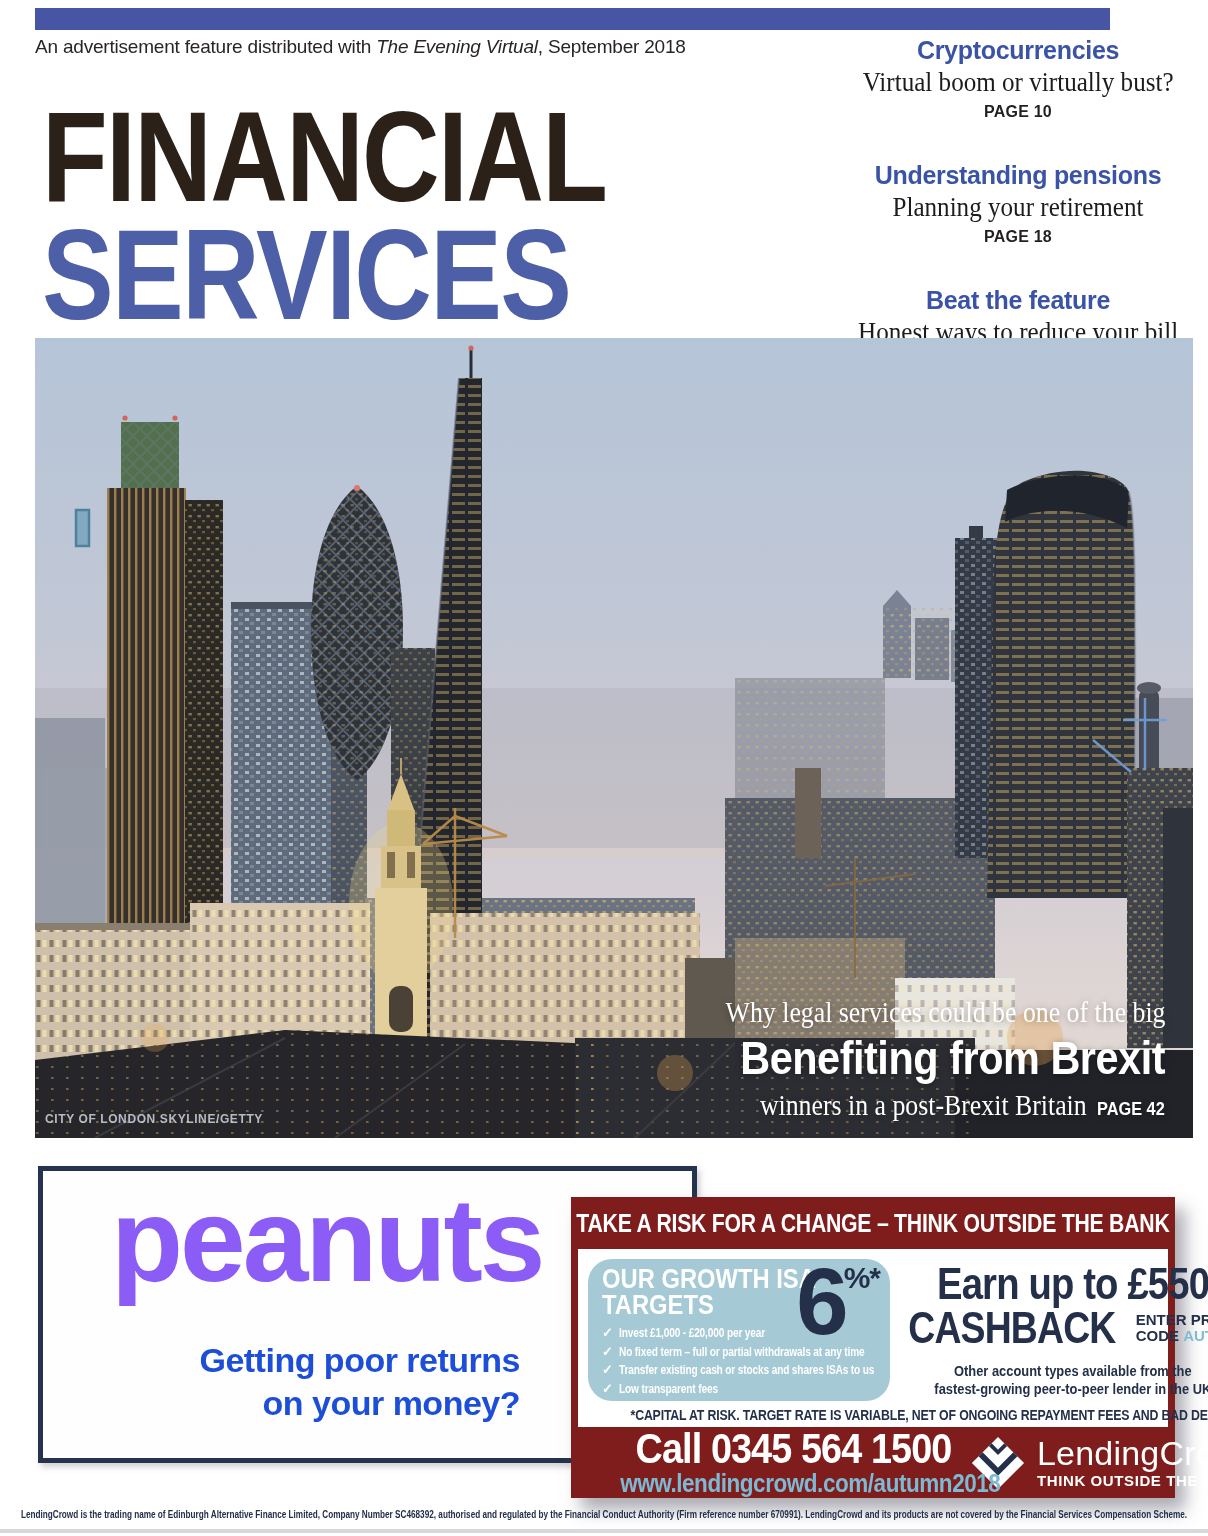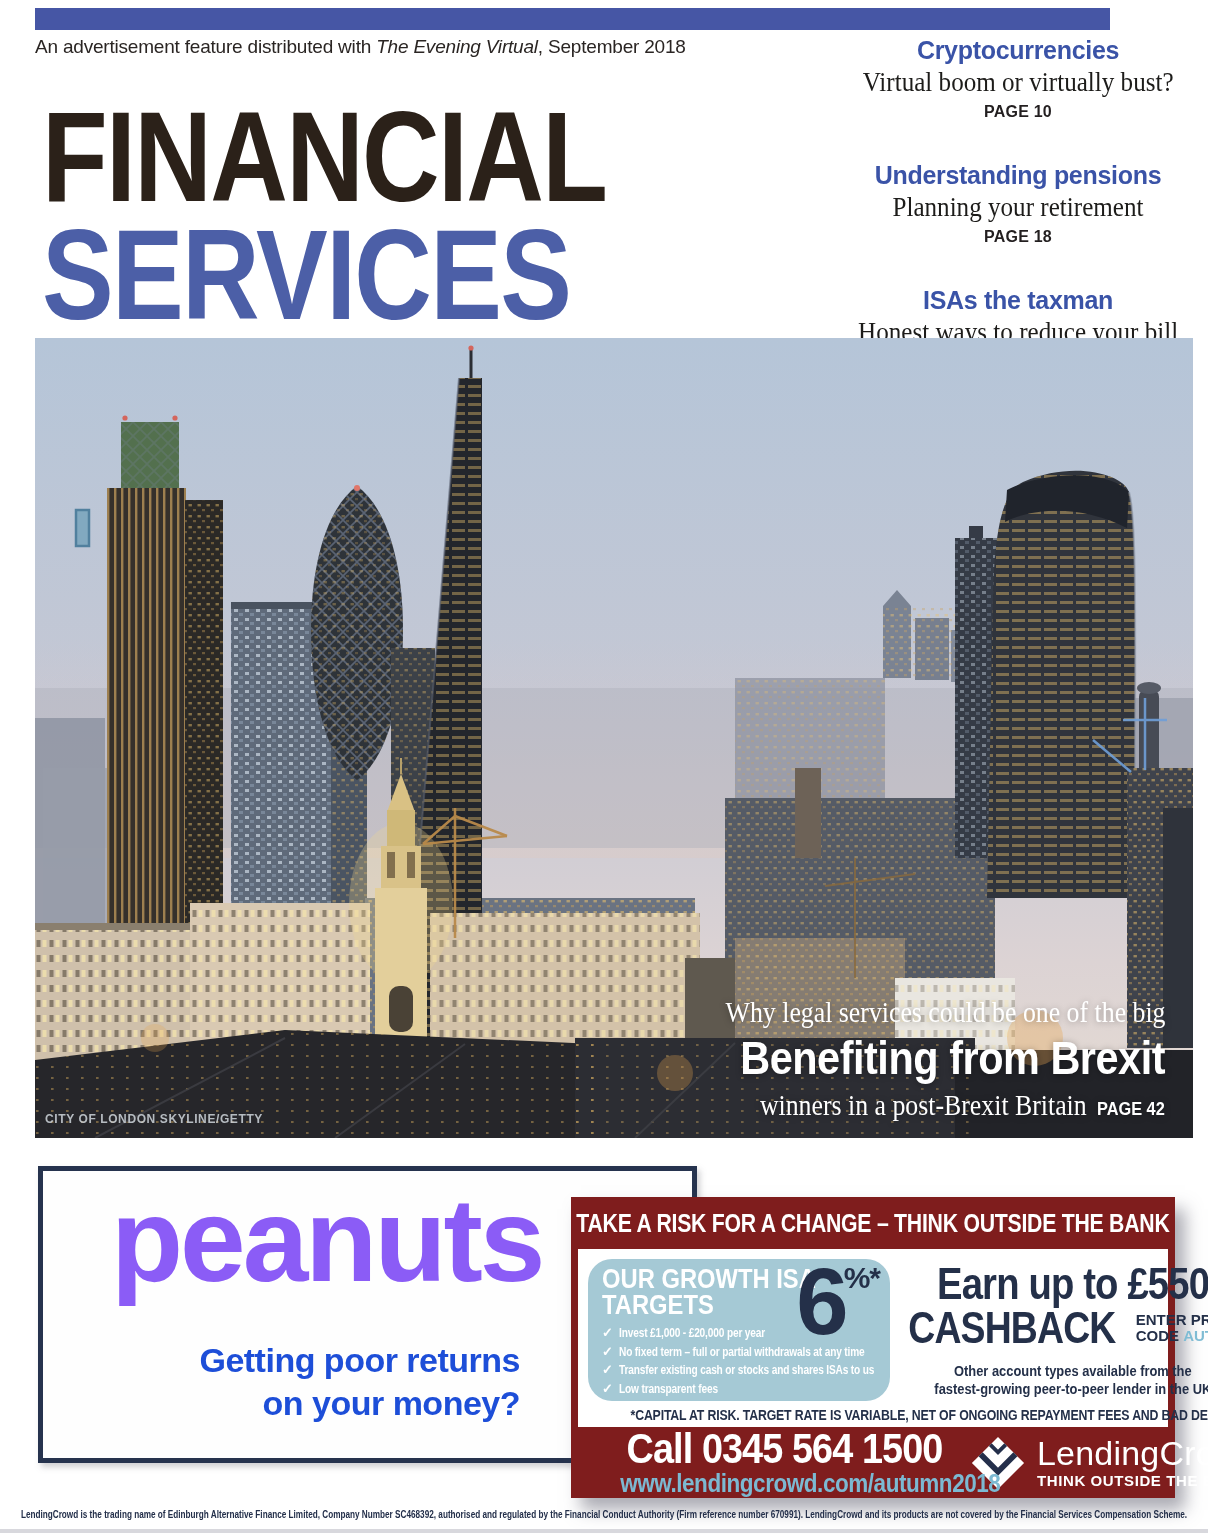--- a/index.html
+++ b/index.html
@@ -67,21 +67,21 @@
   .offer-cash{font-size:44px;font-weight:bold;white-space:nowrap;display:inline-block;
               transform:scaleX(.85);letter-spacing:-1px;line-height:1.0;}
   .promo{text-align:left;font-size:15px;font-weight:bold;line-height:1.05;margin-left:2px;white-space:nowrap;}
   .promo .code{color:#7fbcd4;margin-left:4px;}
   .offer-note{margin-top:12px;font-size:14px;font-weight:bold;line-height:1.3;}
   .offer-note span{display:block;transform:scaleX(.92);transform-origin:center;white-space:nowrap;}
   .lc-disclaimer{position:absolute;left:0;right:0;bottom:4px;text-align:center;color:#243049;
                  font-size:14.5px;font-weight:bold;white-space:nowrap;}
   .lc-disclaimer span{display:inline-block;transform:scaleX(.85);letter-spacing:-0.2px;}
   .lc-footer{position:absolute;left:0;right:0;top:230px;bottom:0;display:flex;align-items:center;}
-  .lc-call{width:370px;margin-left:28px;text-align:center;}
+  .lc-call{width:370px;margin-left:28px;text-align:right;}
   .call-num{color:#ffffff;font-size:42px;font-weight:bold;white-space:nowrap;display:inline-block;
             transform:scaleX(.9);letter-spacing:-1px;line-height:1.0;}
   .call-url{color:#7cb9d2;font-size:25px;font-weight:bold;white-space:nowrap;display:inline-block;
             transform:scaleX(.9);letter-spacing:-0.5px;line-height:1.05;}
   .lc-logo{margin-left:auto;margin-right:16px;display:flex;align-items:center;}
   .lc-logo svg{flex:none;}
   .lc-logo-text{margin-left:10px;color:#ffffff;}
   .lc-logo-name{font-size:34px;line-height:1.0;letter-spacing:0.2px;}
   .lc-logo-tag{font-size:15px;font-weight:bold;letter-spacing:0.6px;margin-top:2px;}
   
@@ -105,21 +105,21 @@
       <div class="teaser-head">Cryptocurrencies</div>
       <span class="teaser-sub">Virtual boom or virtually bust?</span>
       <div class="teaser-page">PAGE 10</div>
     </div>
     <div class="teaser">
       <div class="teaser-head">Understanding pensions</div>
       <span class="teaser-sub">Planning your retirement</span>
       <div class="teaser-page">PAGE 18</div>
     </div>
     <div class="teaser">
-      <div class="teaser-head">ISAs the taxman</div>
+      <div class="teaser-head">Beat the feature</div>
       <span class="teaser-sub">Honest ways to reduce your bill</span>
       <div class="teaser-page">PAGE46</div>
     </div>
   </div>
 
   <div class="title">
     <span class="title-line t1">FINANCIAL</span>
     <span class="title-line t2">SERVICES</span>
   </div>
 

